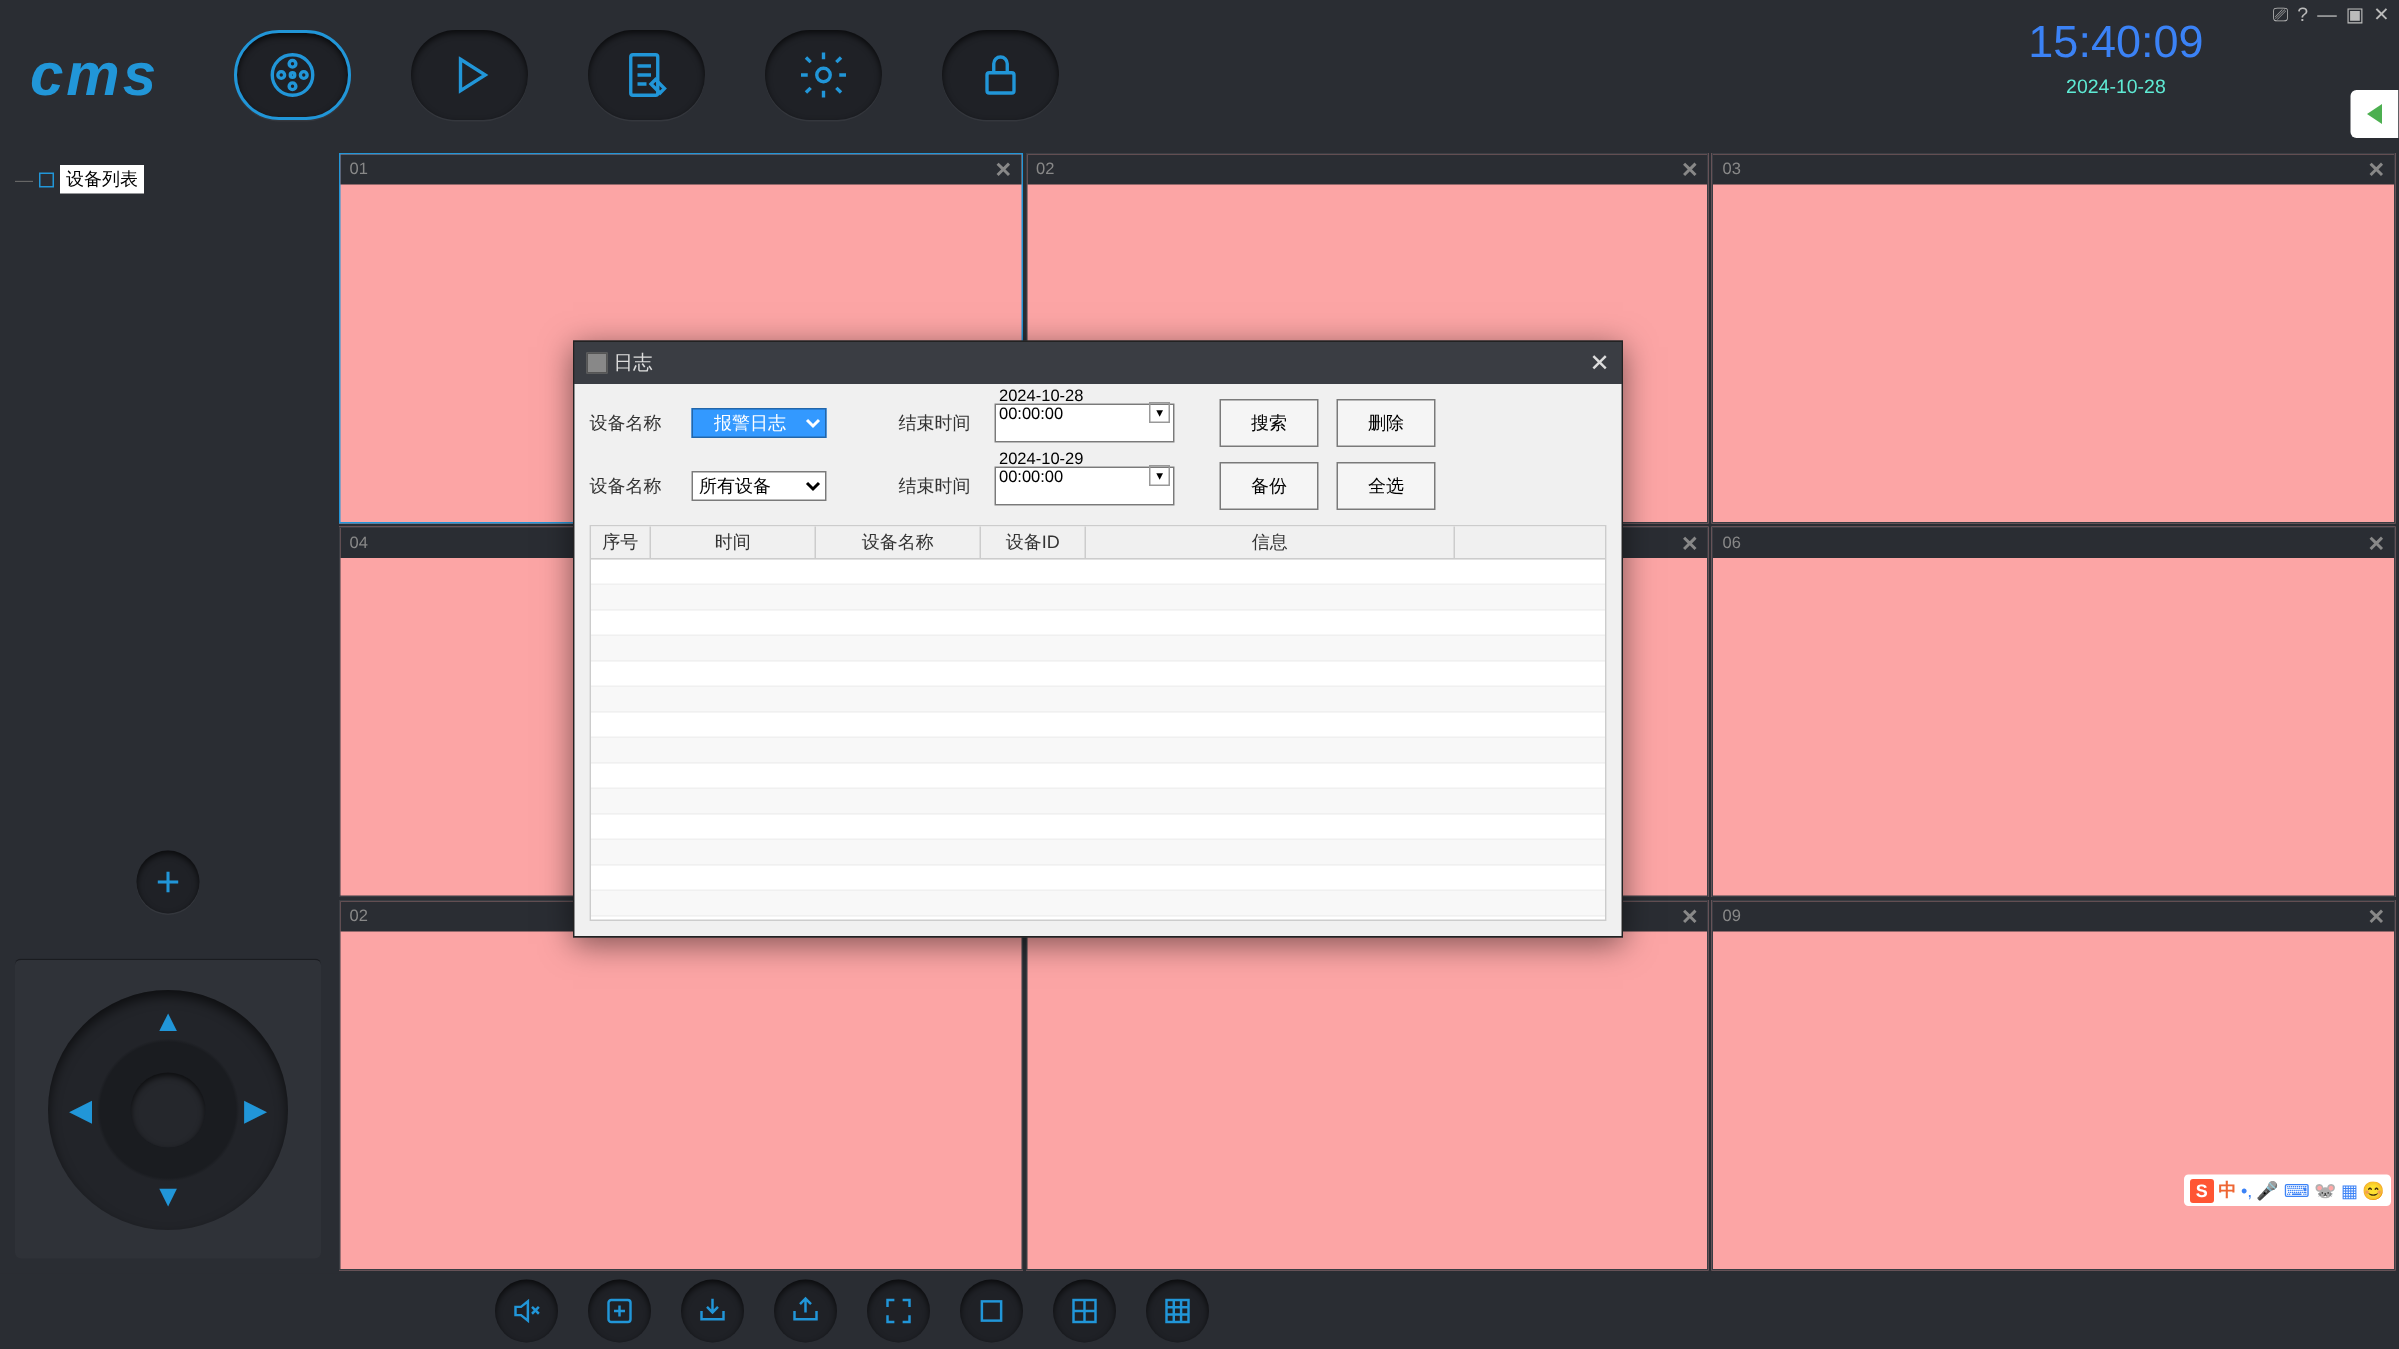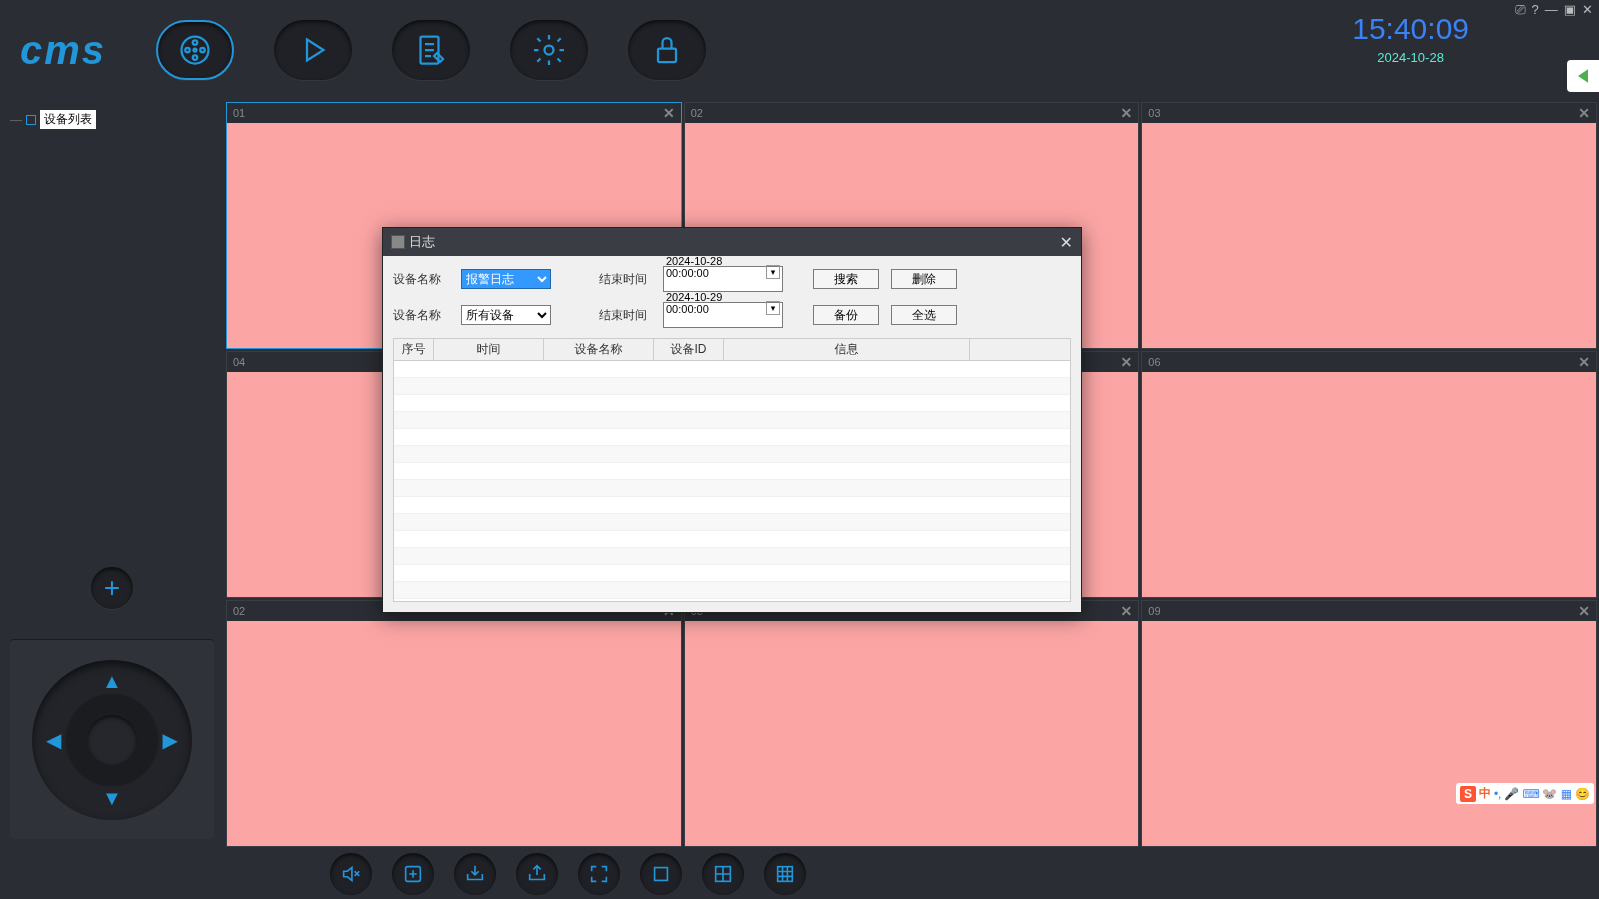--- a/index.html
+++ b/index.html
@@ -227,35 +227,35 @@
 }
 .form-label { width: 56px; color: #333; }
 .form-label2 { width: 56px; color: #333; text-align:center;}
 .form-select {
   width: 90px;
   height: 20px;
   border: 1px solid #7a7a7a;
   font-size: 12px;
   background: #fff;
 }
-.form-select.highlight { background: #3399ff; color:#fff; border:1px solid #2266aa;}
+.form-select.highlight { background: #3399ff; color:#fff; border:1px solid #2266aa;text-align:center;}
 .form-date {
   width: 120px;
   height: 20px;
   border: 1px solid #7a7a7a;
   font-size: 11px;
   display: flex;
   align-items: flex-end;
   padding: 12px 2px;
   background: #fff;
 }
 .form-date .dd-arrow { margin-left:auto; border:1px solid #999; width:14px; height:14px; display:flex;align-items:center;justify-content:center;font-size:9px;}
 .form-btn {
   width: 66px;
-  height: 20px;
+  height: 32px;
   border: 1px solid #7a7a7a;
   background: #f5f5f5;
   font-size: 12px;
   cursor: pointer;
 }
 .dialog-table {
   border: 1px solid #ccc;
   background: #fff;
   font-size: 12px;
 }

